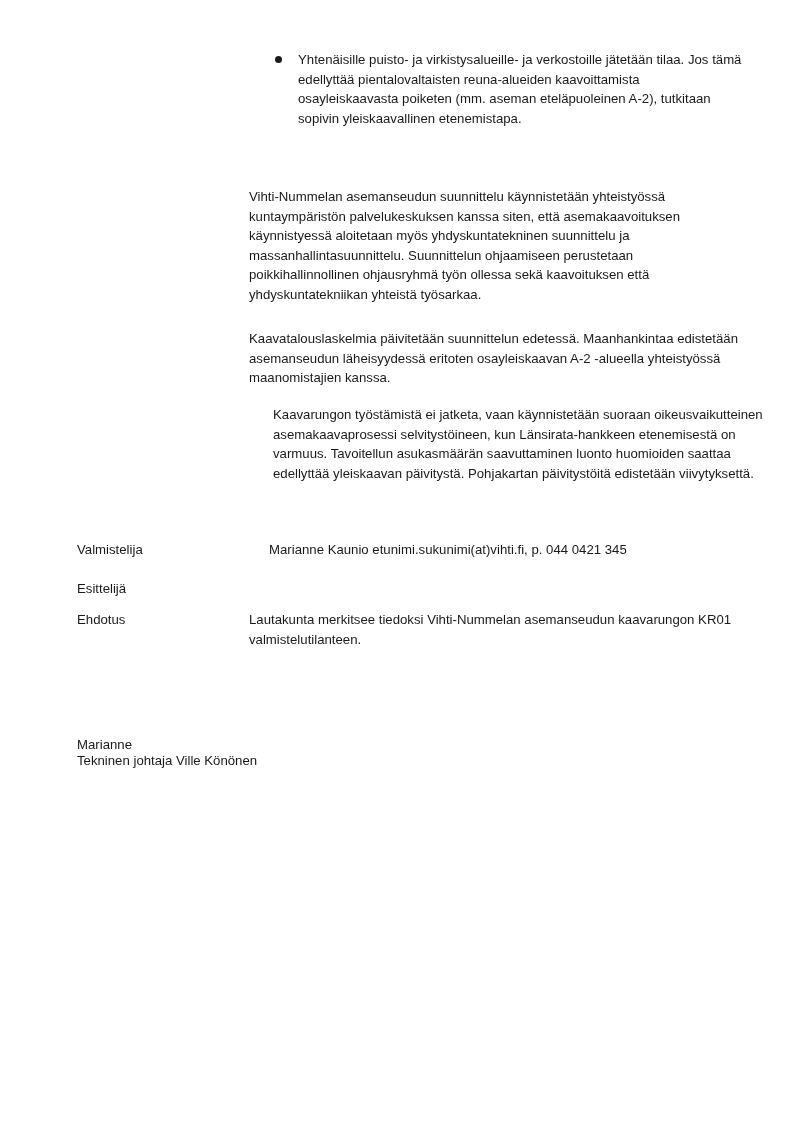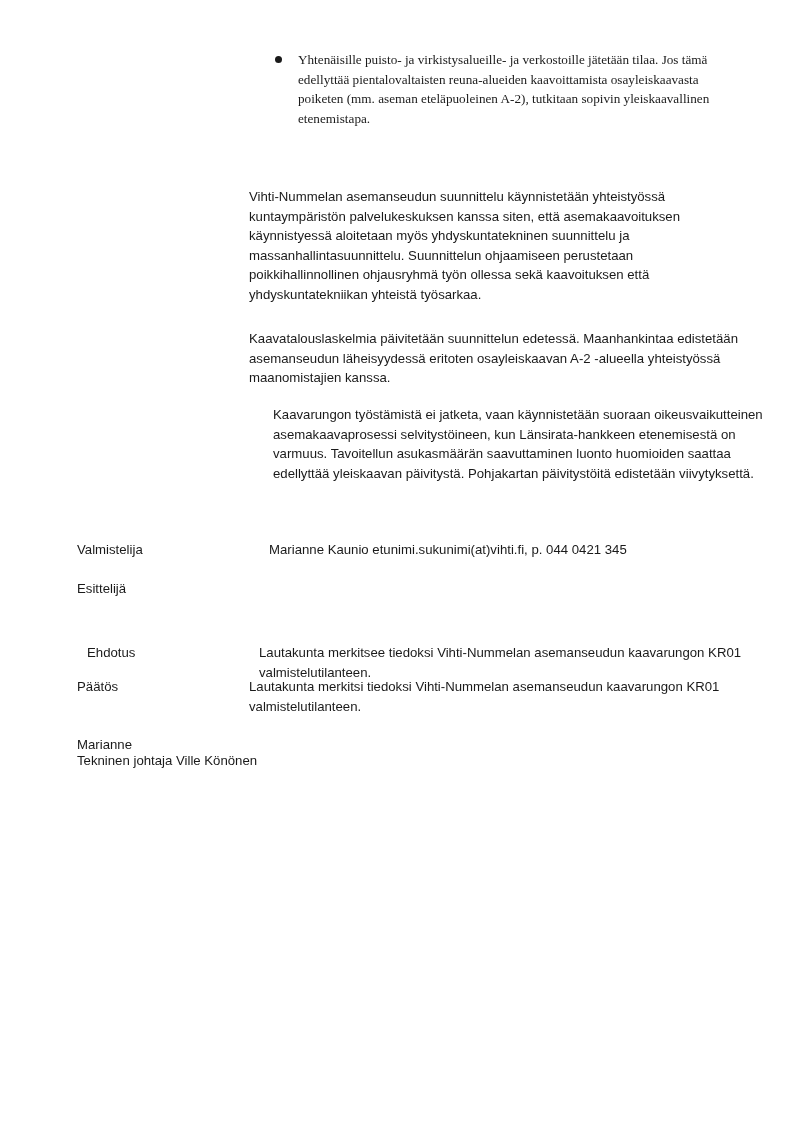--- a/index.html
+++ b/index.html
@@ -3,35 +3,35 @@
   <meta charset="utf-8">
   <style>
     html, body { margin: 0; padding: 0; background: #ffffff; }
     body {
       width: 794px; height: 1122px; position: relative; overflow: hidden;
       font-family: "Liberation Sans", sans-serif; color: #1a1a1a;
       font-size: 13.2px; line-height: 19.5px;
     }
     .page { position: absolute; left: 0; top: 0; width: 794px; height: 1122px; }
     .bullet-block { position: absolute; left: 273px; top: 50px; width: 470px; }
-    .bullet-item { position: relative; padding-left: 25px; font-family: Liberation Serif, serif; }
+    .bullet-item { position: relative; padding-left: 25px; }
     .bullet-dot {
       position: absolute; left: 2px; top: 6px; width: 7px; height: 7px;
       border-radius: 50%; background: #1a1a1a;
     }
     .para { position: absolute; left: 249px; width: 492px; margin: 0; }
     .p1 { top: 187px; }
     .p2 { top: 329px; }
     .p3 { top: 405px; margin-left: 24px; }
     .meta-row { position: absolute; left: 77px; width: 670px; display: flex; }
     .meta-label { width: 172px; flex: 0 0 172px; }
     .meta-value { flex: 1; }
     .r1 { top: 540px; gap: 20px; }
     .r2 { top: 579px; flex-direction: column; }
-    .r3 { top: 643px; margin-left: 10px; }
+    .r3 { top: 610px; }
     .r4 { top: 677px; }
     .r5 { top: 735px; }
   </style>
 </head>
 <body>
 
 <div class="page">
 
   <div class="bullet-block">
     <div class="bullet-item">
@@ -49,22 +49,18 @@
     <span class="meta-value">Marianne Kaunio  etunimi.sukunimi(at)vihti.fi,  p. 044 0421 345</span>
   </div>
   <div class="meta-row r2">
     <span class="meta-label">Esittelijä</span>
     <span class="meta-value">Tekninen johtaja Ville Könönen</span>
   </div>
   <div class="meta-row r3">
     <span class="meta-label">Ehdotus</span>
     <span class="meta-value">Lautakunta merkitsee tiedoksi Vihti-Nummelan asemanseudun kaavarungon KR01 valmistelutilanteen.</span>
   </div>
-  <div class="meta-row r4">
-    <span class="meta-label">Päätös</span>
-    <span class="meta-value">Lautakunta merkitsi tiedoksi Vihti-Nummelan asemanseudun kaavarungon KR01 valmistelutilanteen.</span>
-  </div>
   <div class="meta-row r5">
     <span class="meta-label">Marianne</span>
     <span class="meta-value"></span>
   </div>
 
 </div>
 
 </body></html>

